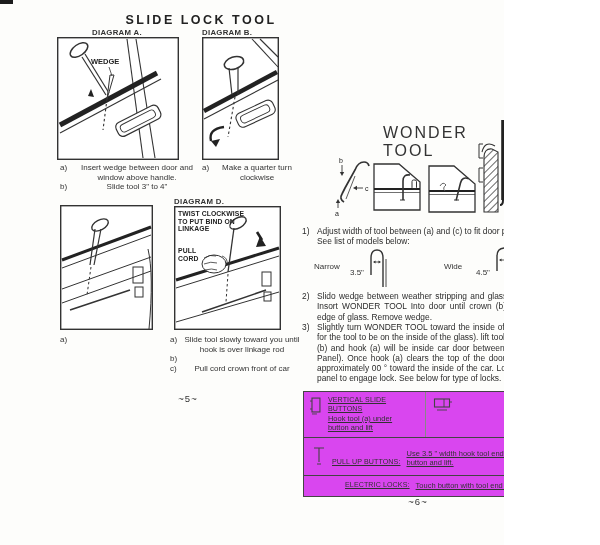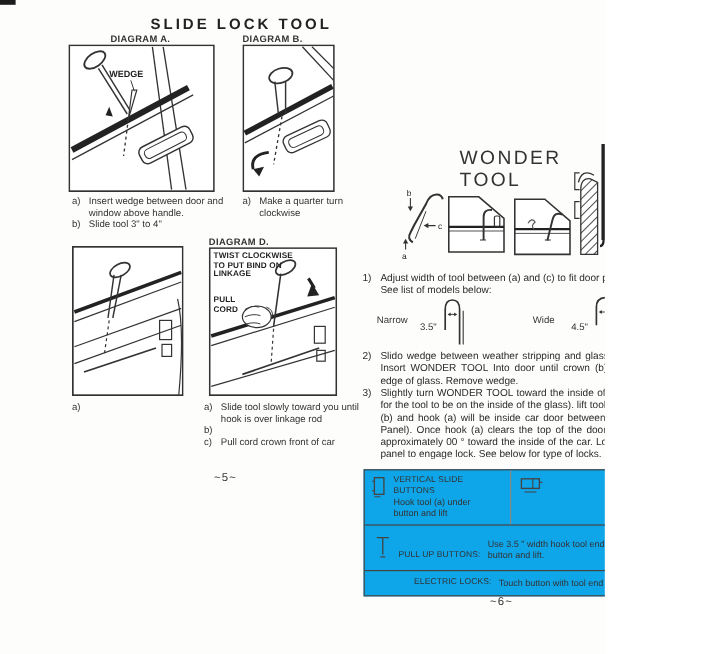--- a/index.html
+++ b/index.html
@@ -5,32 +5,32 @@
   html,body{margin:0;padding:0;background:#fff;}
   .sheet{position:relative;width:504px;height:545px;background:#fdfdfb;overflow:hidden;
          font-family:"Liberation Sans",sans-serif;color:#2e2e2e;}
   .abs{position:absolute;}
   .title5{left:118px;top:13px;width:166px;text-align:center;font-size:12.5px;font-weight:bold;
           letter-spacing:2.5px;color:#222;}
   .diaglabel{font-size:7.8px;font-weight:600;letter-spacing:.3px;color:#333;}
   .cap{font-size:8px;line-height:9.6px;color:#333;}
   .cap-item{display:flex;gap:3px;}
   .cap-item .m{width:11px;flex:none;}
-  .cap-item .t{flex:1;}
+  .cap-item .t{flex:1;text-align:center;}
   .pre{white-space:pre-line;}
   .note-d{font-size:6.8px;font-weight:600;line-height:7.6px;letter-spacing:.1px;color:#222;}
   .pagenum{font-size:9.5px;letter-spacing:1px;color:#333;}
   .title6{left:383px;top:124px;font-size:16px;letter-spacing:2px;color:#333;}
   .step{display:flex;gap:4px;font-size:8.4px;line-height:10.3px;color:#2b2b2b;}
   .step .num{width:11px;flex:none;}
   .step .text{flex:1;}
   .just .text{text-align:justify;}
   .sizelabel{font-size:8px;color:#333;}
-  .locktable{left:303px;top:391px;width:256px;border:1.3px solid #444;background:#0ea5e9;
-             font-size:7.5px;line-height:9px;color:#333;}
+  .locktable{left:303px;top:391px;width:256px;border:1.3px solid #444;background:#d946ef;
+             font-size:7.5px;line-height:9px;color:#333;text-decoration:underline;}
   .lt-row1{display:flex;border-bottom:1.3px solid #444;}
   .lt-cell-v{width:112px;border-right:1px solid #888;padding:4px 3px 5px 6px;display:flex;gap:5px;}
   .lt-cell-h{flex:1;padding:4px 3px 5px 7px;display:flex;gap:5px;}
   .lt-title{font-size:7.1px;letter-spacing:.1px;}
   .lt-row2{display:flex;gap:6px;padding:7px 5px 8px 8px;border-bottom:1.3px solid #444;align-items:flex-end;}
   .lt-row2 .lt-title{white-space:nowrap;padding-top:3px;}
   .lt-row2 .lt-body{flex:1;padding-top:3px;max-width:150px;}
   .lt-row3{display:flex;gap:6px;padding:5px 5px 6px 9px;}
   .lt-row3 .lt-title{white-space:nowrap;padding-left:32px;}
   svg{display:block;}

